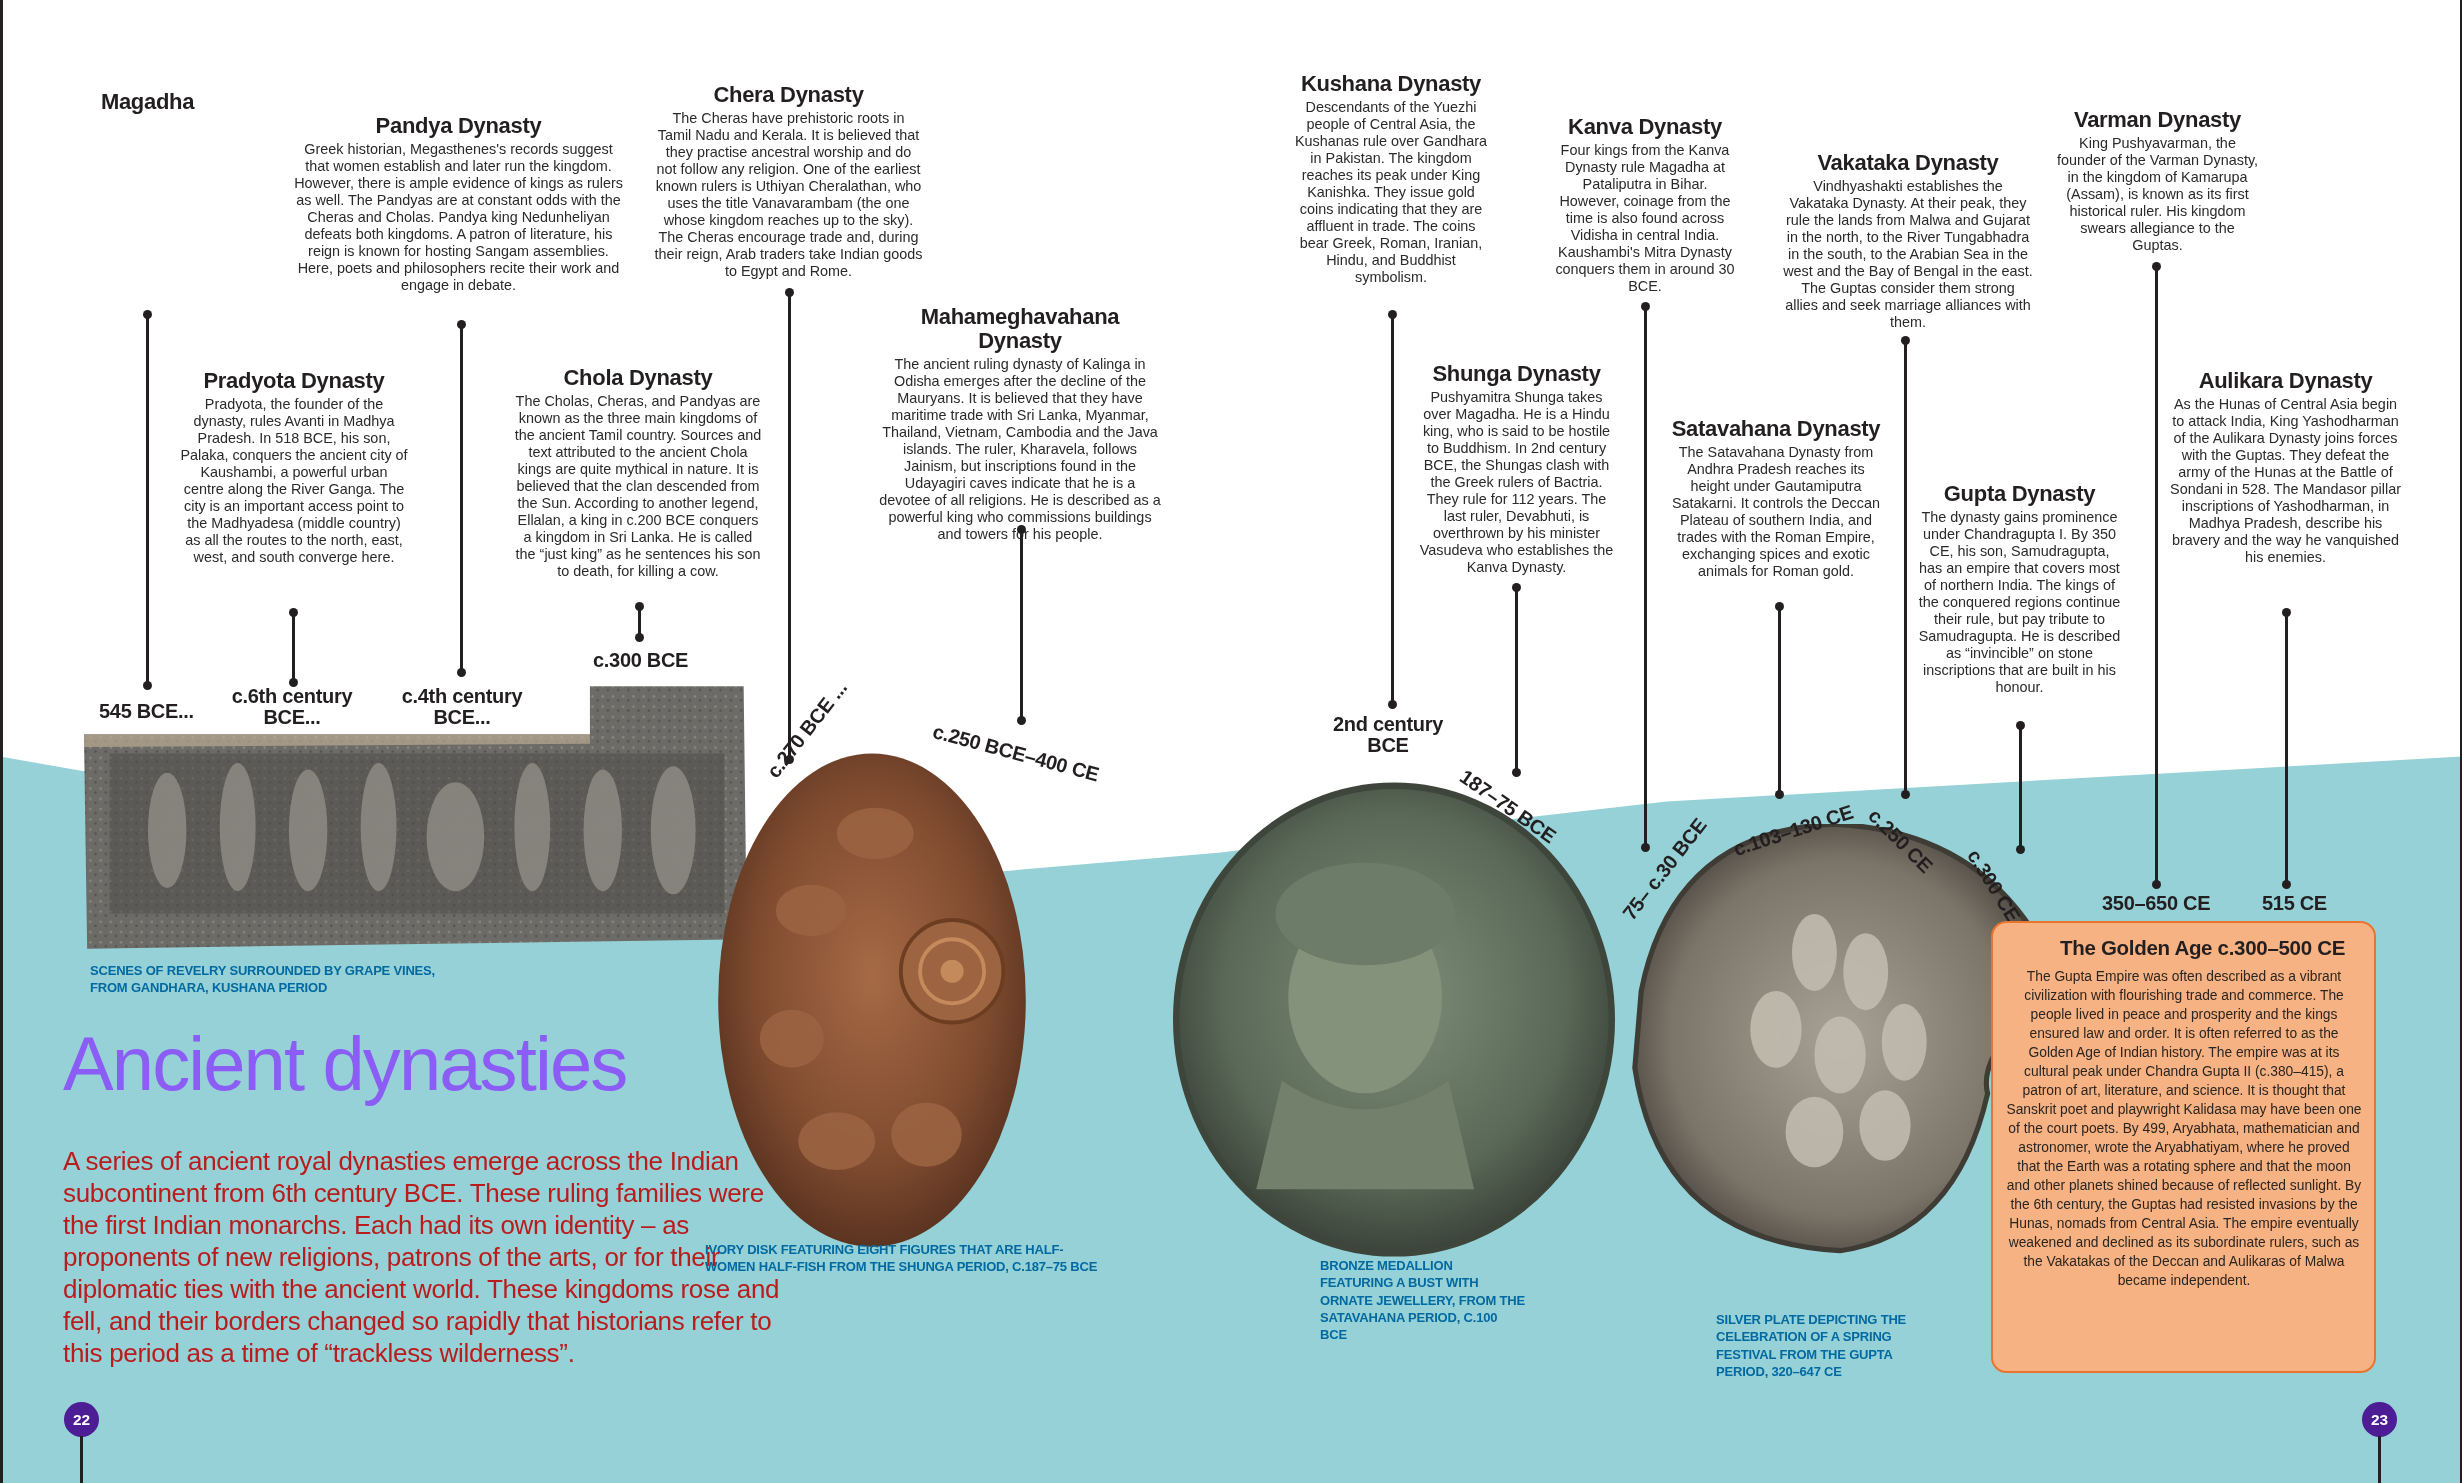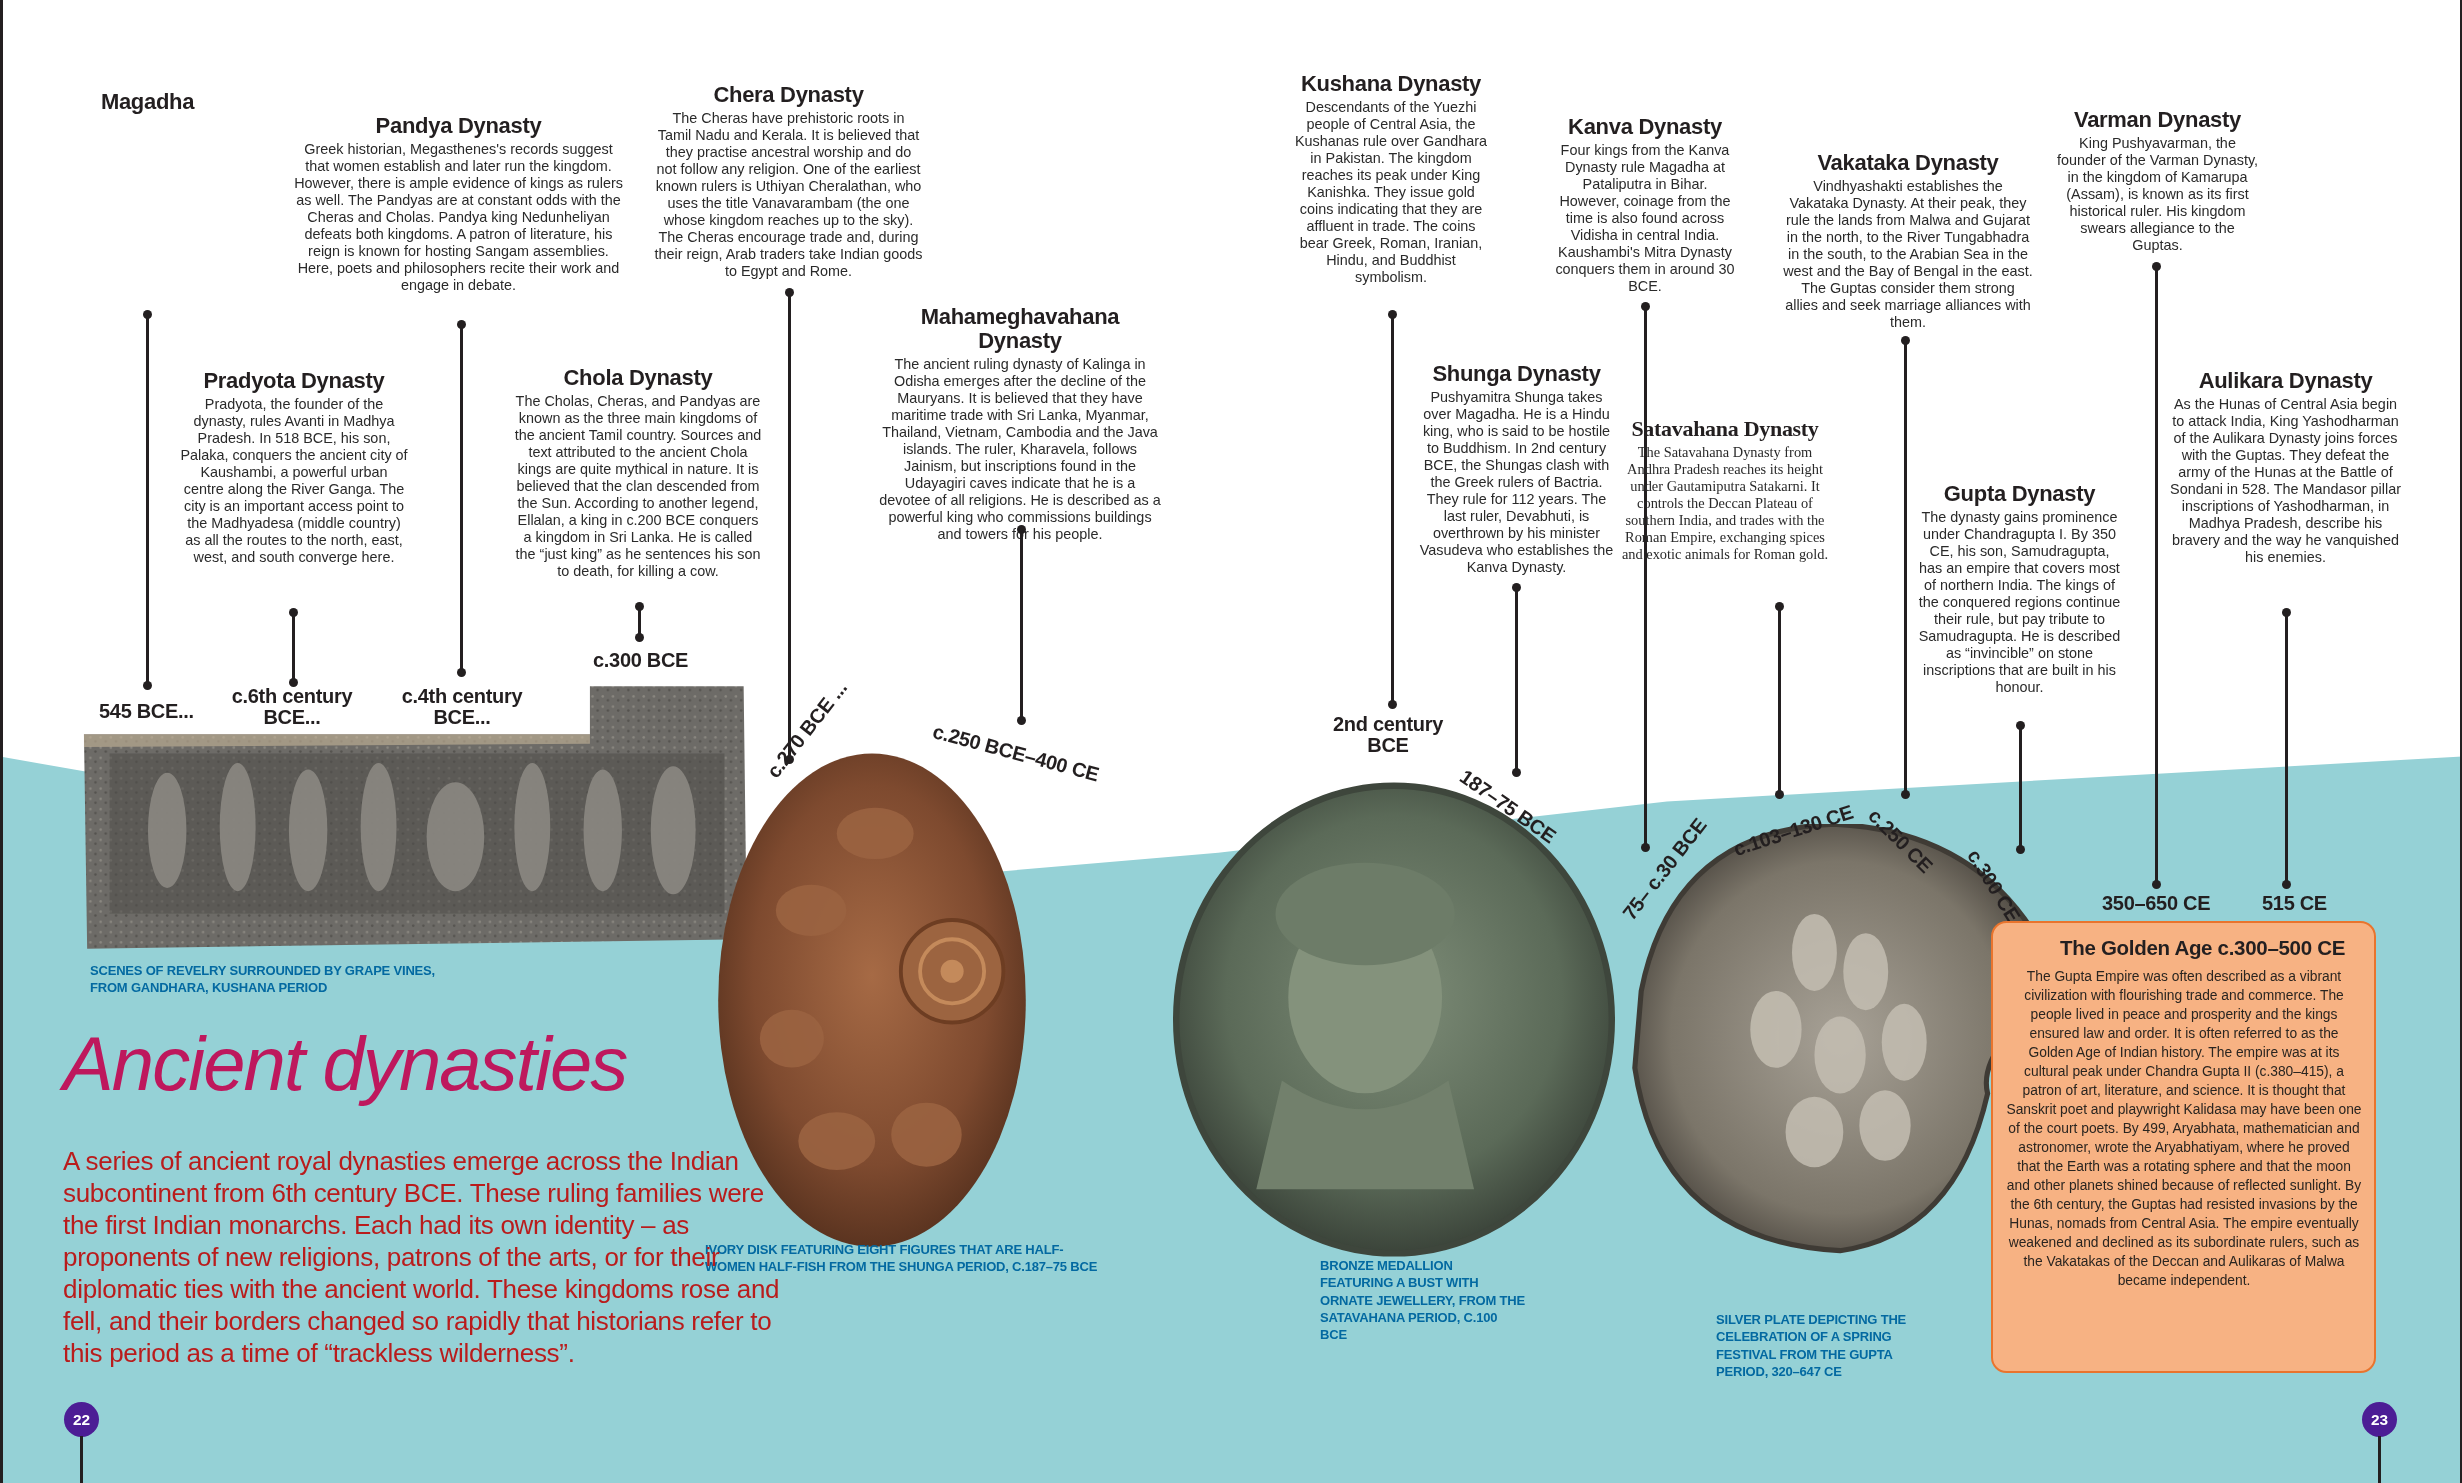--- a/index.html
+++ b/index.html
@@ -9,21 +9,21 @@
   .entry{position:absolute;text-align:center;}
   .entry h3{margin:0 0 2.6px 0;font-size:22px;font-weight:bold;letter-spacing:-0.3px;line-height:1.1;}
   .entry p{margin:0;font-size:14.4px;line-height:17px;color:#2a2a2a;}
   .pin{position:absolute;width:2.6px;background:#231f20;}
   .pin::before,.pin::after{content:"";position:absolute;left:-3.2px;width:9px;height:9px;border-radius:50%;background:#231f20;}
   .pin::before{top:-3.8px;}
   .pin::after{bottom:-3.8px;}
   .date{position:absolute;font-weight:bold;font-size:20px;letter-spacing:-0.3px;line-height:1.05;text-align:center;white-space:nowrap;}
   .artifact{position:absolute;}
   .caption{position:absolute;font-weight:bold;font-size:13px;line-height:17.3px;text-transform:uppercase;letter-spacing:-0.2px;color:#0369a1;}
-  .title{position:absolute;left:63px;top:1020px;font-size:76px;font-weight:normal;letter-spacing:-1.9px;color:#be185d;margin:0;font-family:"Liberation Sans",sans-serif;font-style:italic;}
+  .title{position:absolute;left:63px;top:1020px;font-size:76px;font-weight:normal;letter-spacing:-1.9px;color:#8b5cf6;margin:0;font-family:"Liberation Sans",sans-serif;}
   .intro{position:absolute;left:63px;top:1119px;width:725px;font-size:26px;line-height:32px;color:#b91c1c;font-weight:normal;letter-spacing:-0.3px;}
   .golden{position:absolute;left:1991px;top:921px;width:385px;height:452px;background:#f7b283;border:2.6px solid #e9742d;border-radius:15.4px;box-sizing:border-box;}
   .golden h3{position:absolute;left:67px;top:13px;margin:0;font-size:20.5px;font-weight:bold;letter-spacing:-0.3px;white-space:nowrap;}
   .golden p{position:absolute;left:13px;top:44px;width:356px;margin:0;font-size:13.8px;line-height:19px;text-align:center;color:#2a2520;}
   .page-num{position:absolute;width:35px;height:35px;border-radius:50%;background:#4c1d95;color:#fff;font-weight:bold;font-size:15.4px;line-height:35px;text-align:center;}
 </style>
 </head>
 <body>
 
 <svg class="teal-bg" viewBox="0 0 3840 2313" width="2462" height="1483">
@@ -79,21 +79,21 @@
   <p>Pushyamitra Shunga takes over Magadha. He is a Hindu king, who is said to be hostile to Buddhism. In 2nd century BCE, the Shungas clash with the Greek rulers of Bactria. They rule for 112 years. The last ruler, Devabhuti, is overthrown by his minister Vasudeva who establishes the Kanva Dynasty.</p>
 </div>
 <div class="pin" style="left:1515px;top:587px;height:186px;"></div>
 
 <div class="entry" style="left:1552px;top:115px;width:186px;">
   <h3>Kanva Dynasty</h3>
   <p>Four kings from the Kanva Dynasty rule Magadha at Pataliputra in Bihar. However, coinage from the time is also found across Vidisha in central India. Kaushambi's Mitra Dynasty conquers them in around 30 BCE.</p>
 </div>
 <div class="pin" style="left:1644px;top:306px;height:542px;"></div>
 
-<div class="entry" style="left:1616px;top:417px;width:218px;font-family:Liberation Serif, serif;">
+<div class="entry" style="left:1667px;top:417px;width:218px;">
   <h3>Satavahana Dynasty</h3>
   <p>The Satavahana Dynasty from Andhra Pradesh reaches its height under Gautamiputra Satakarni. It controls the Deccan Plateau of southern India, and trades with the Roman Empire, exchanging spices and exotic animals for Roman gold.</p>
 </div>
 <div class="pin" style="left:1778px;top:606px;height:189px;"></div>
 
 <div class="entry" style="left:1783px;top:151px;width:250px;">
   <h3>Vakataka Dynasty</h3>
   <p>Vindhyashakti establishes the Vakataka Dynasty. At their peak, they rule the lands from Malwa and Gujarat in the north, to the River Tungabhadra in the south, to the Arabian Sea in the west and the Bay of Bengal in the east. The Guptas consider them strong allies and seek marriage alliances with them.</p>
 </div>
 <div class="pin" style="left:1904px;top:340px;height:455px;"></div>

